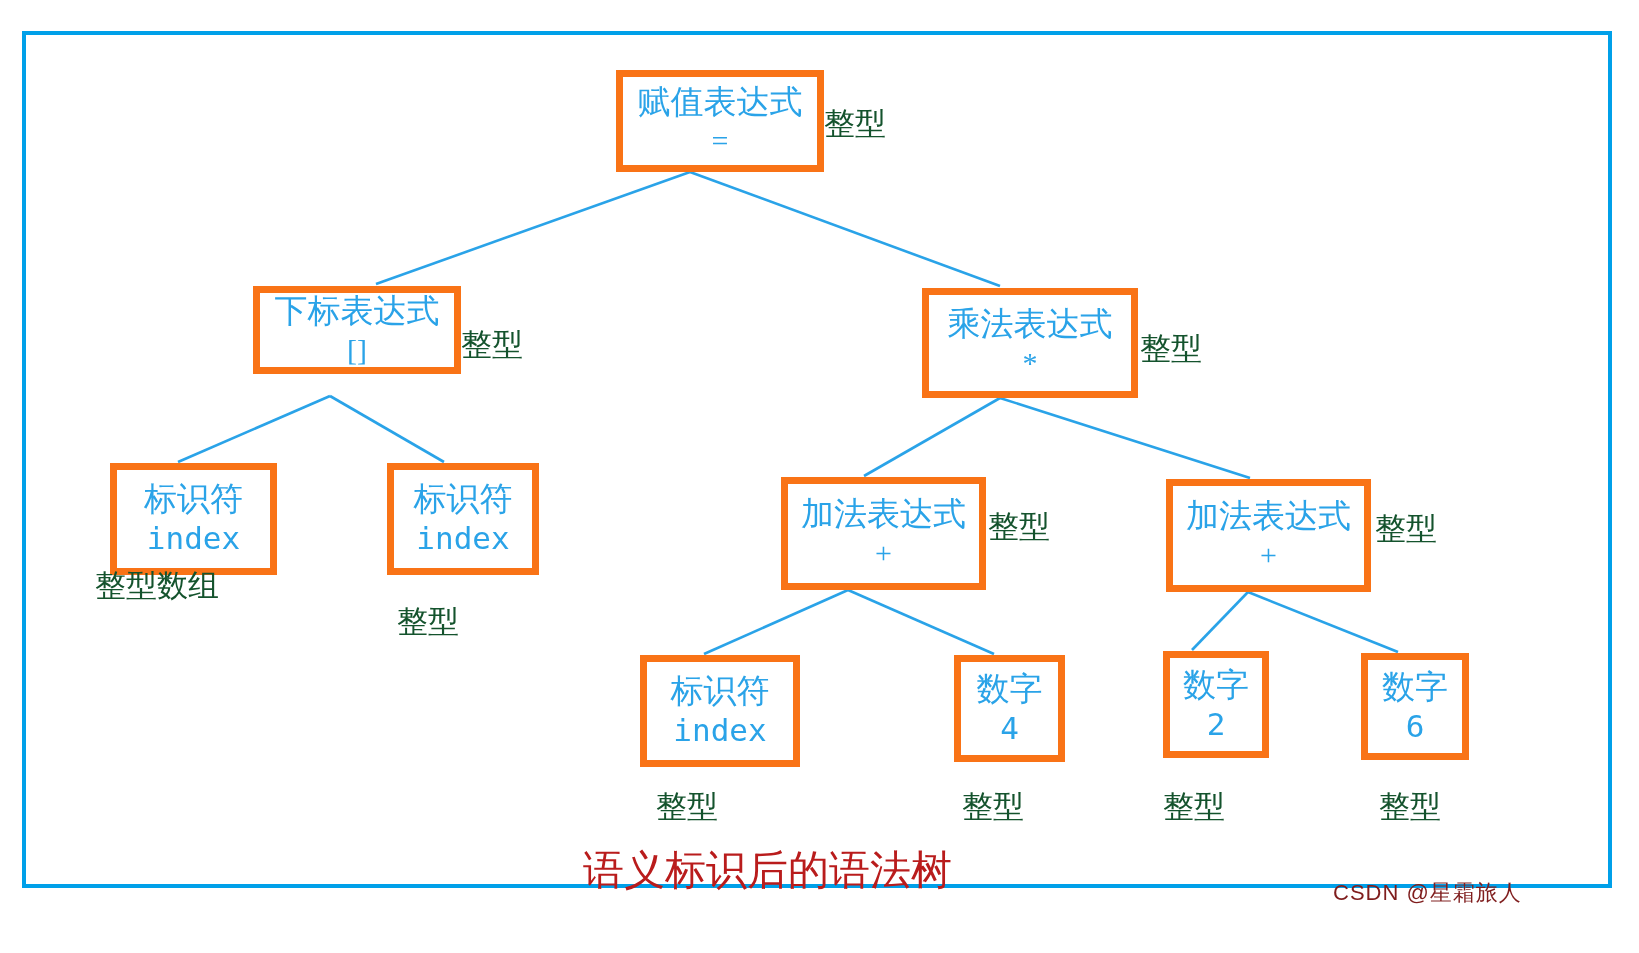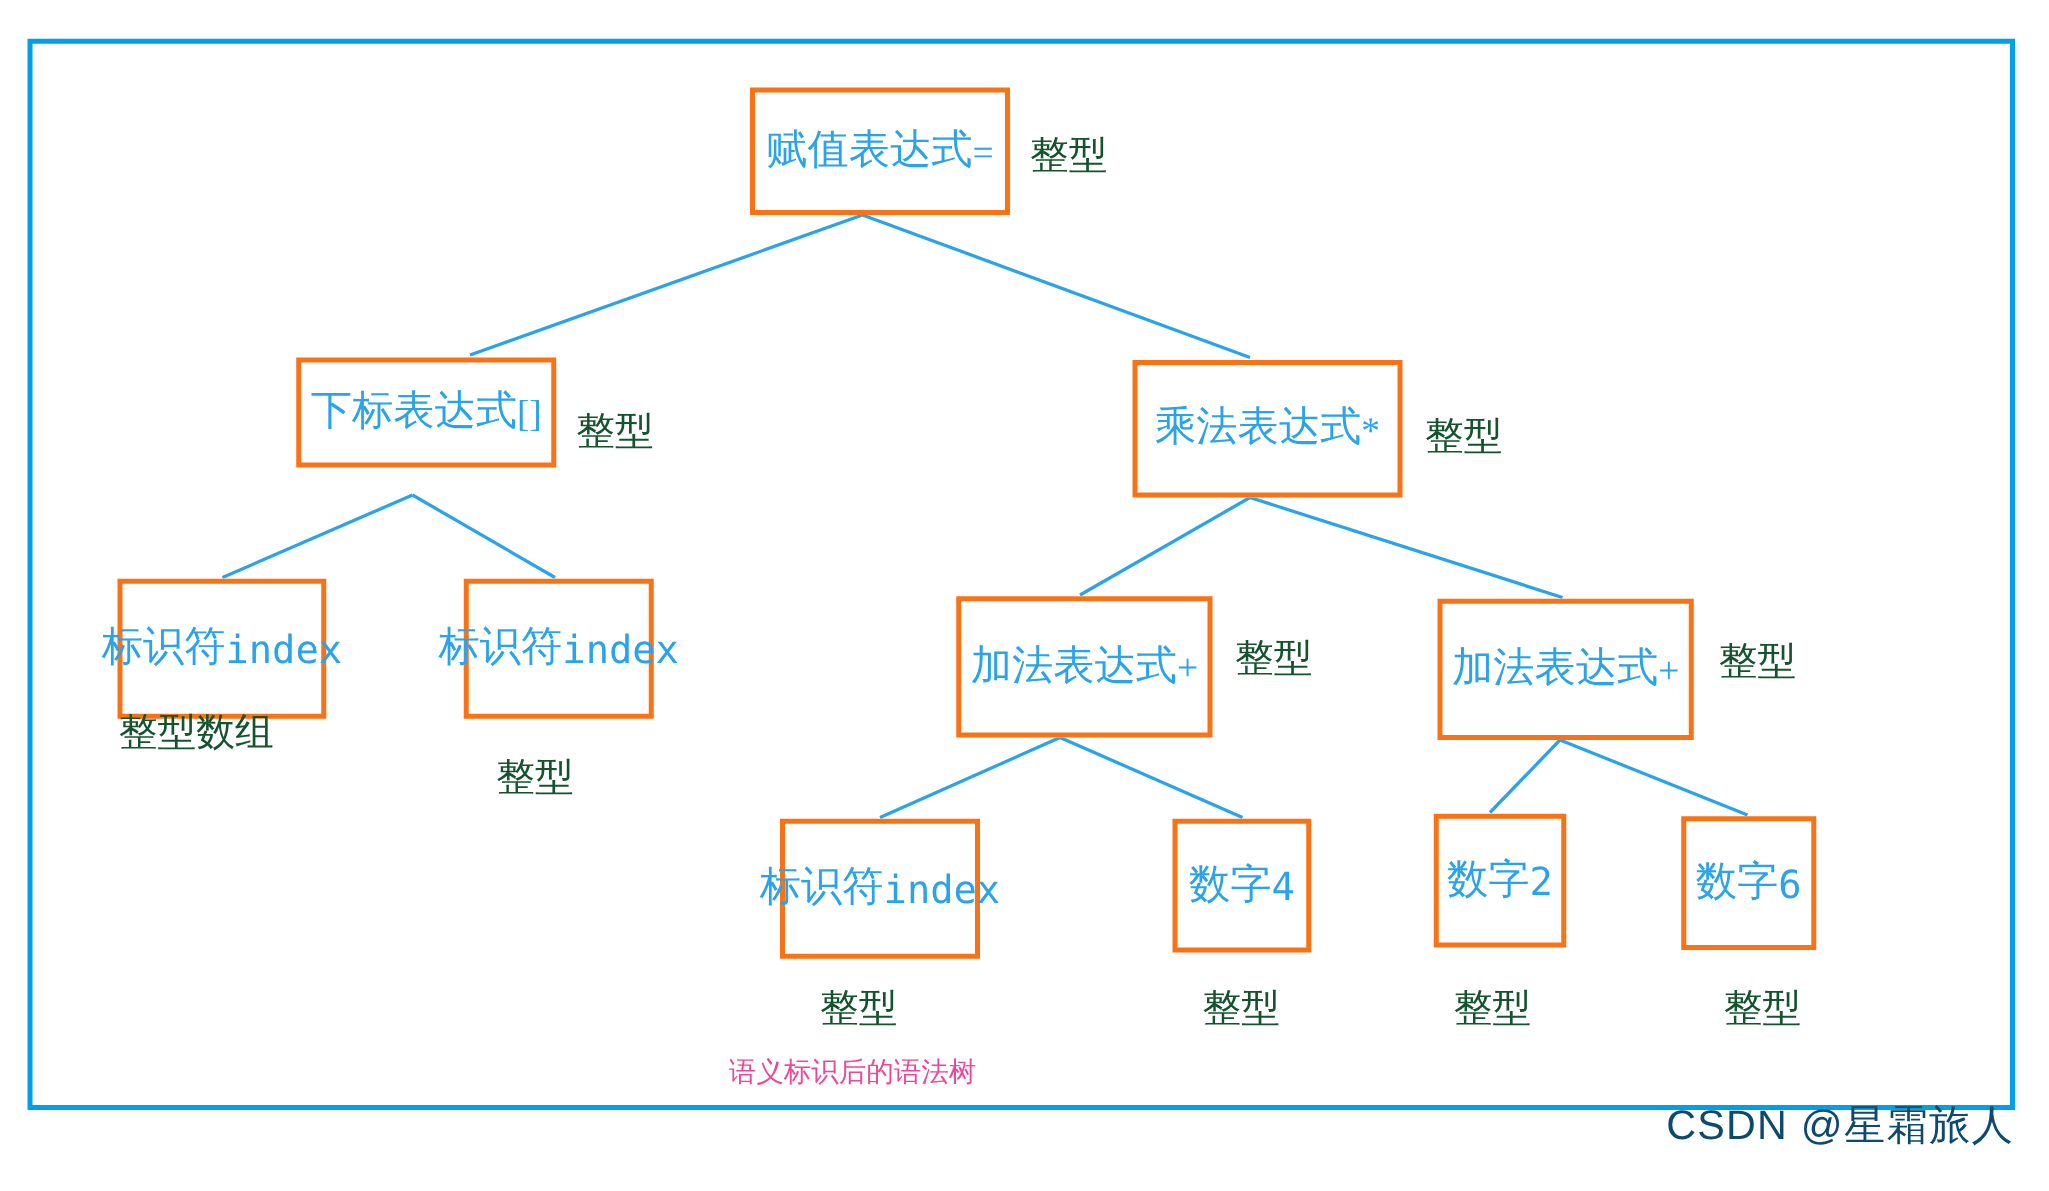--- a/index.html
+++ b/index.html
@@ -28,28 +28,29 @@
     position: absolute;
     left: 0;
     top: 0;
     width: 1639px;
     height: 953px;
     pointer-events: none;
   }
   .node {
     position: absolute;
     box-sizing: border-box;
-    border: 4px solid #f97316;
+    border: 7px solid #f97316;
     background: #ffffff;
     color: #2aa3e8;
     display: flex;
-    flex-direction: row;
+    flex-direction: column;
     align-items: center;
     justify-content: center;
     line-height: 1.08;
+    margin-left: 16px;
   }
   .node .title {
     font-family: "Liberation Serif", "DejaVu Serif", serif;
     font-size: 33px;
     color: #2aa3e8;
     white-space: nowrap;
   }
   .node .sub {
     font-family: "DejaVu Sans Mono", "Liberation Mono", monospace;
     font-size: 31px;
@@ -63,30 +64,30 @@
   }
   .type-label {
     position: absolute;
     color: #14532d;
     font-family: Liberation Mono, monospace;
     font-size: 31px;
     white-space: nowrap;
   }
   .caption {
     position: absolute;
-    color: #ec4899;
+    color: #b91c1c;
     font-family: "Liberation Serif", "DejaVu Serif", serif;
-    font-size: 22px;
+    font-size: 41px;
     white-space: nowrap;
   }
   .watermark {
     position: absolute;
-    color: #0c4a6e;
+    color: #7f1d1d;
     font-family: "Liberation Sans", "DejaVu Sans", sans-serif;
-    font-size: 33px;
+    font-size: 22px;
     white-space: nowrap;
     letter-spacing: 1px;
   }
 </style>
 </head>
 <body>
 
 <div id="canvas">
 
   <div id="frame"></div>

